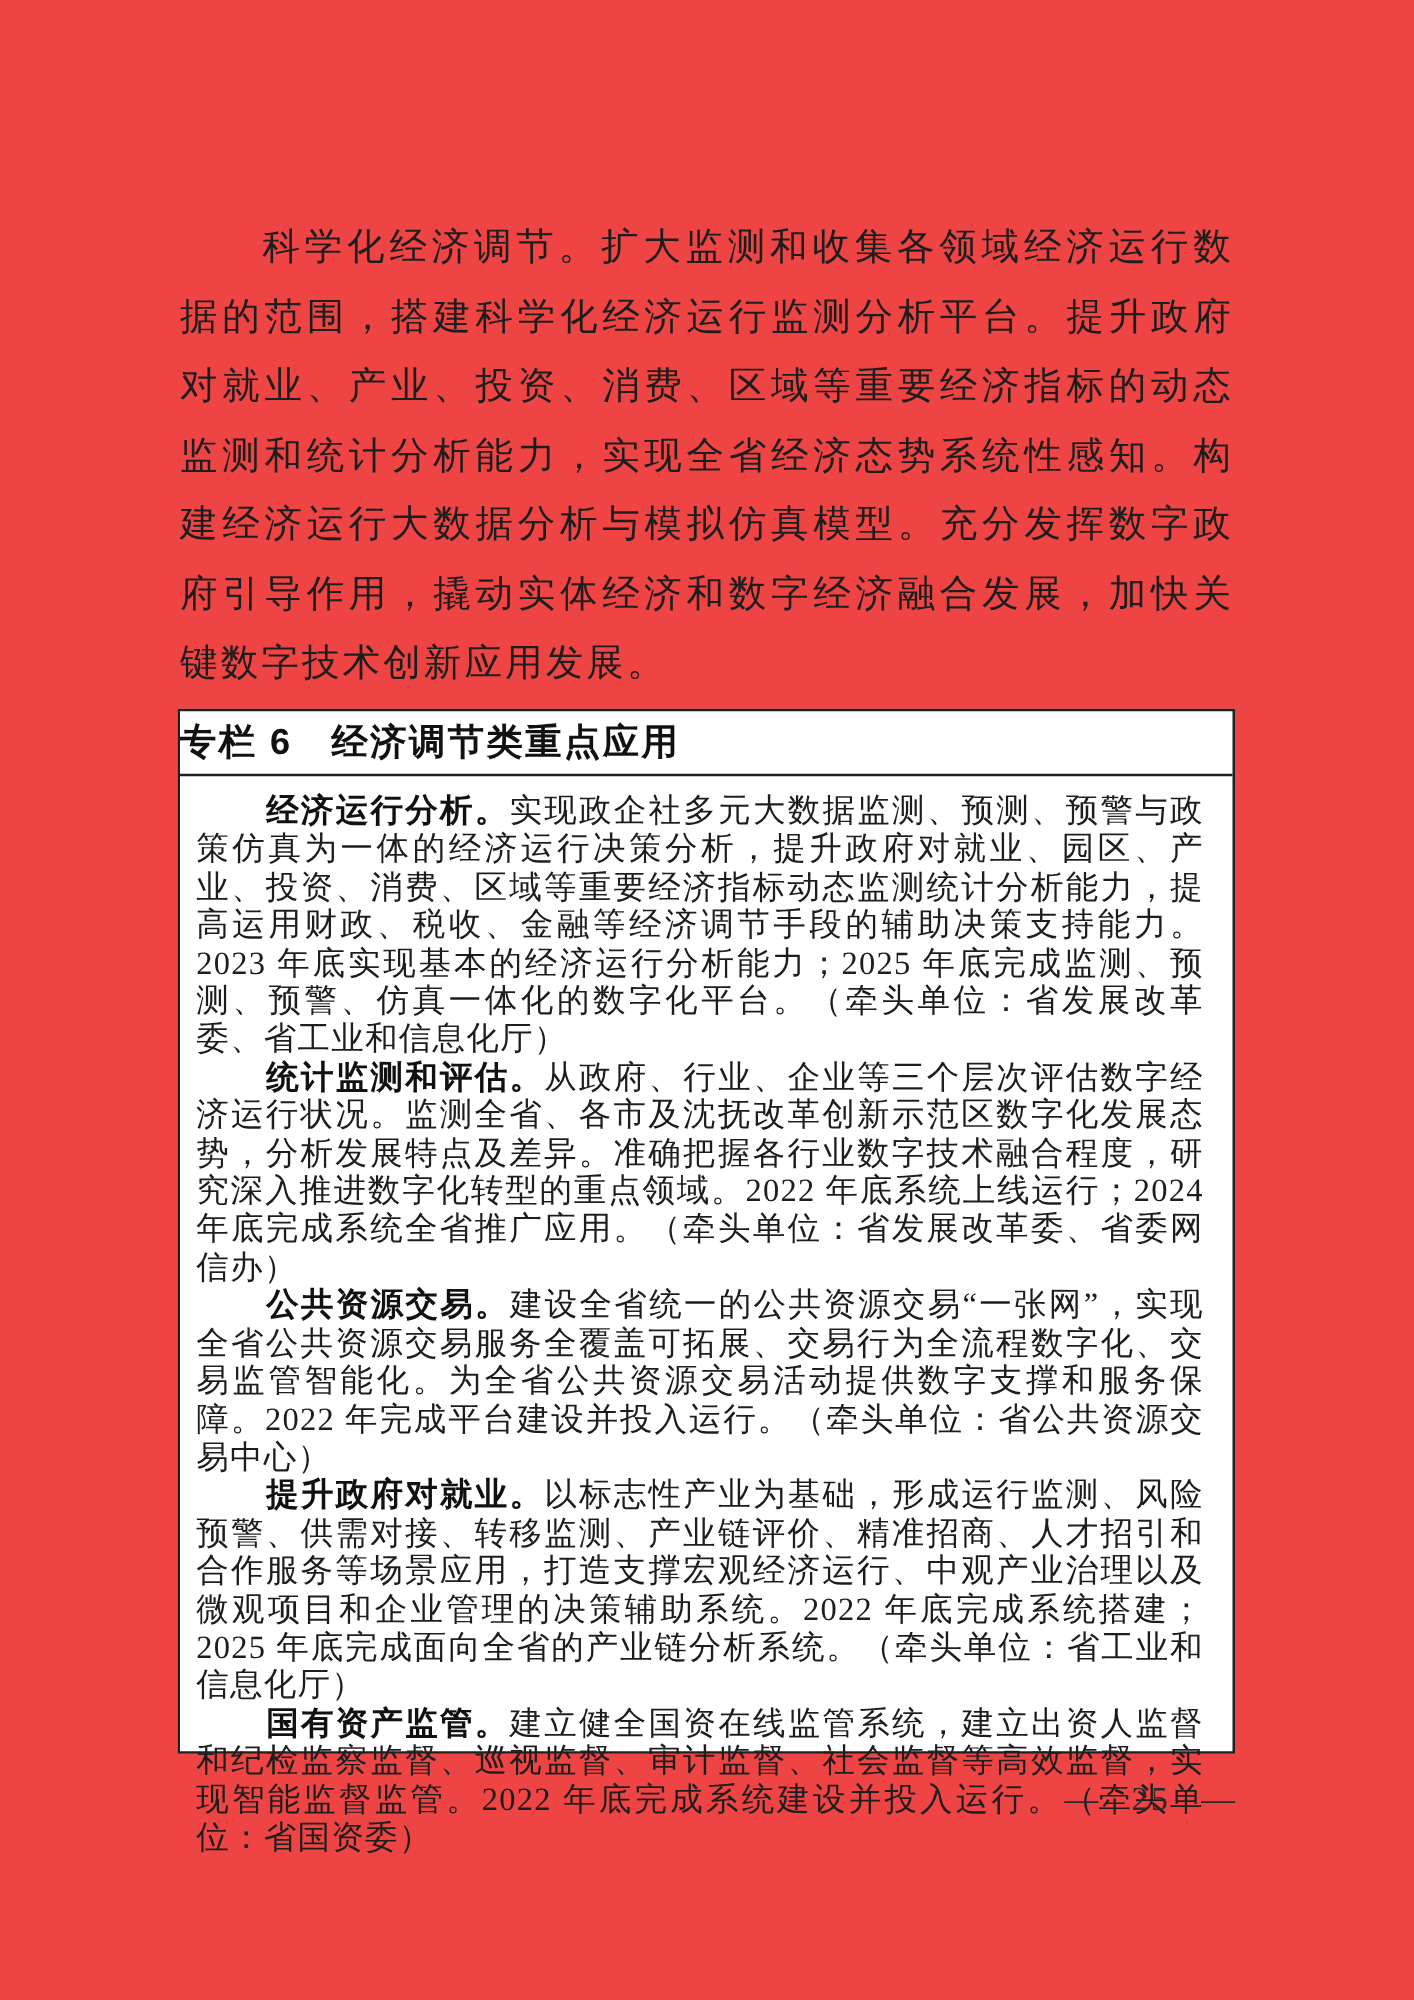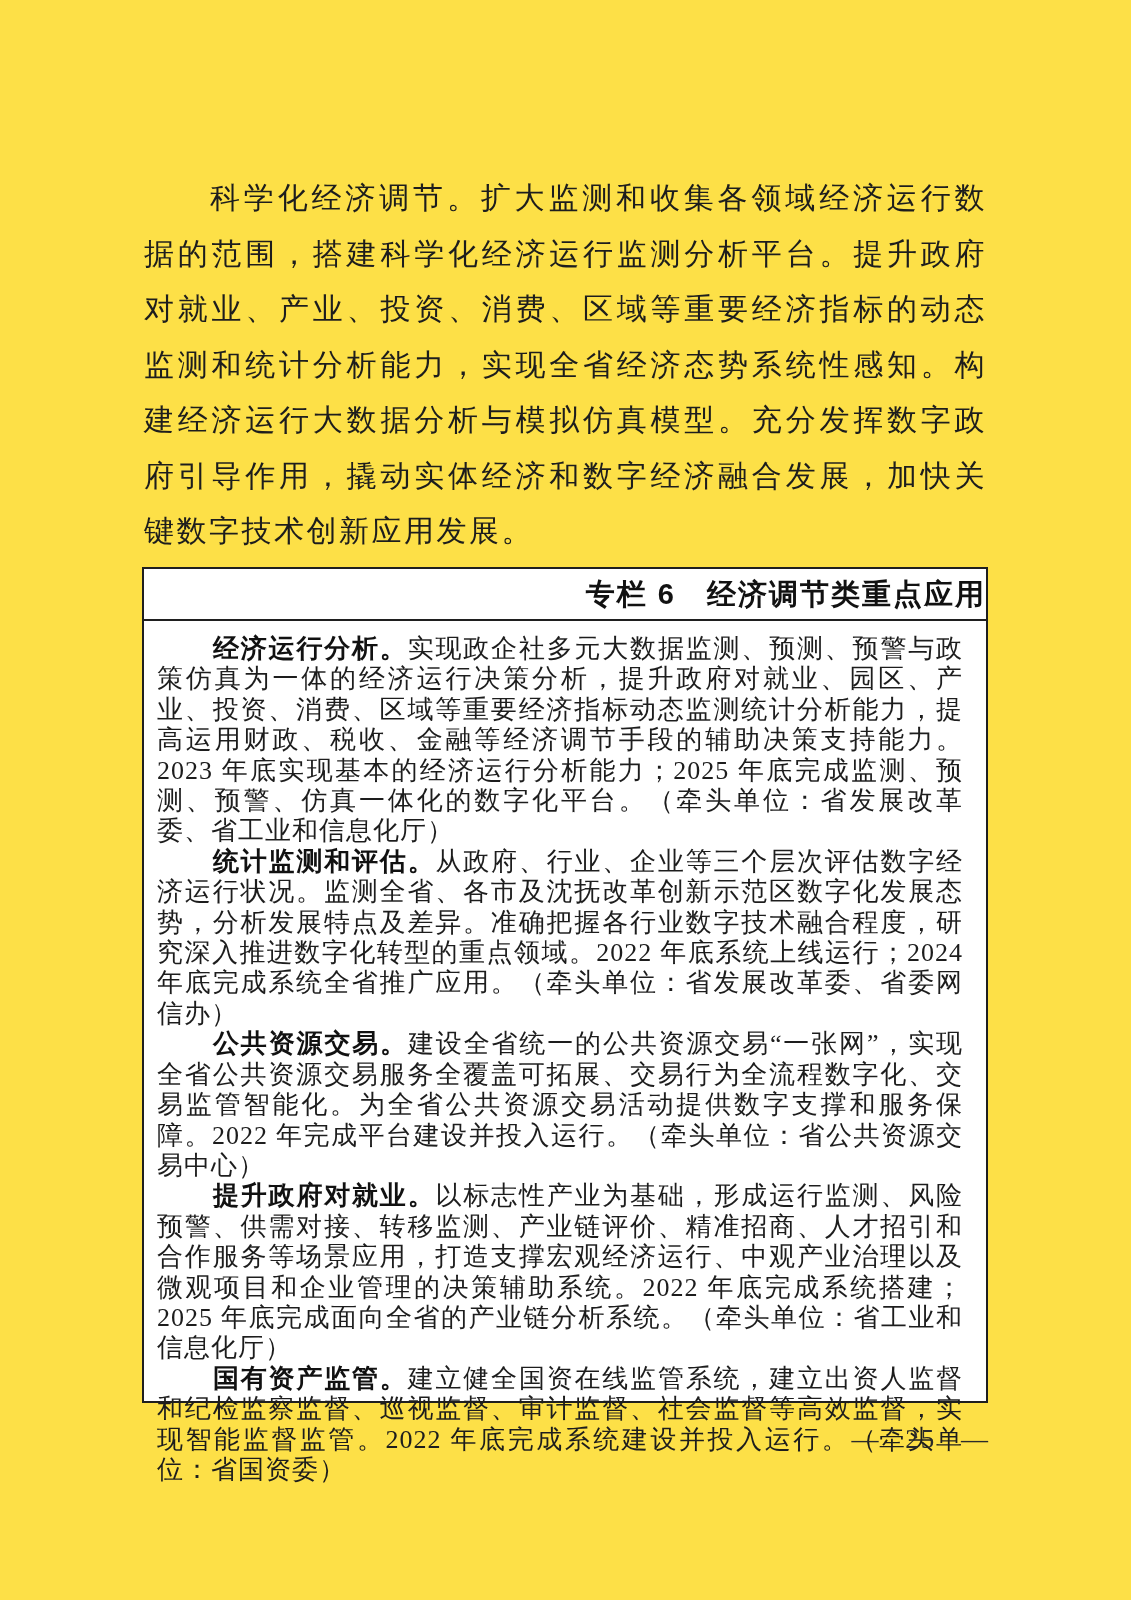--- a/index.html
+++ b/index.html
@@ -11,21 +11,21 @@
     position: relative;
     width: 1131px;
     height: 1600px;
     overflow: hidden;
     font-family: "Liberation Serif", "DejaVu Serif", serif;
     color: #1d1d1d;
   }
   .page {
     position: absolute;
     inset: 0;
-    background: #fde047;
+    background: #ef4444;
     text-decoration: underline;
   }
 
   
   .intro {
     position: absolute;
     left: 144px;
     top: 170px;
     width: 843px;
     font-size: 30px;
@@ -45,21 +45,21 @@
     width: 846px;
     height: 836px;
     box-sizing: border-box;
     border: 2px solid #1f1f1f;
     background: #ffffff;
   }
   .feature-box-title {
     box-sizing: border-box;
     height: 52px;
     line-height: 50px;
-    text-align: right;
+    text-align: left;
     font-family: "Liberation Sans", "DejaVu Sans", sans-serif;
     font-weight: bold;
     font-size: 29px;
     letter-spacing: 2px;
     border-bottom: 2px solid #1f1f1f;
     color: #111111;
   }
   .feature-box-body {
     box-sizing: border-box;
     padding: 13px 23px 0 13px;

